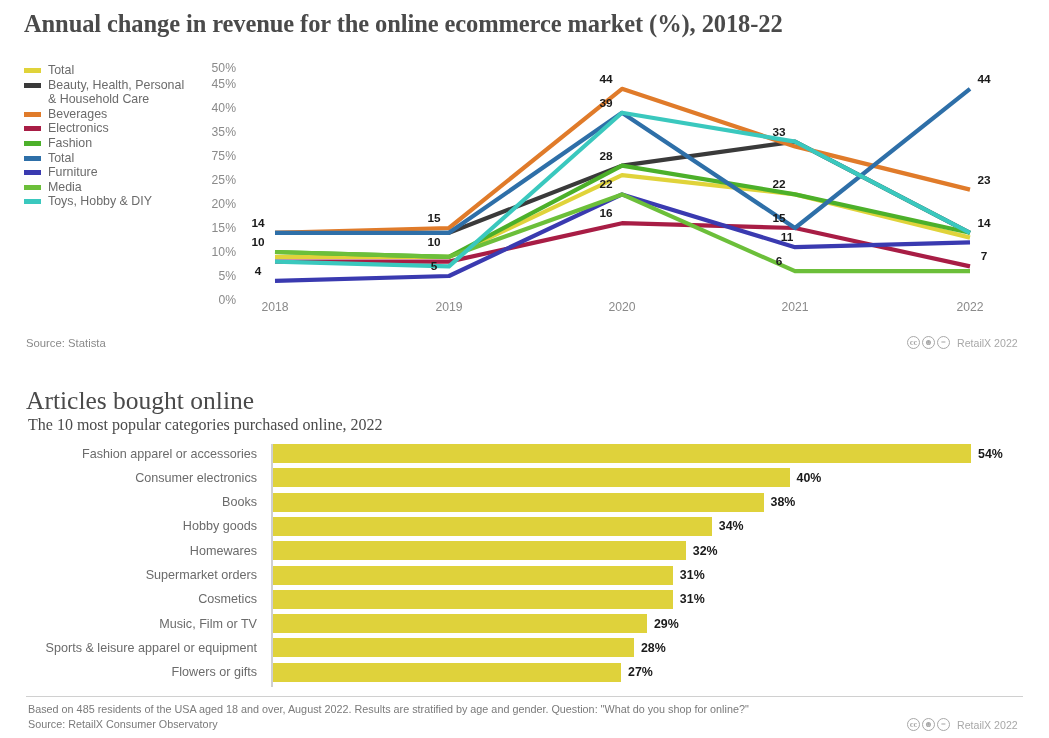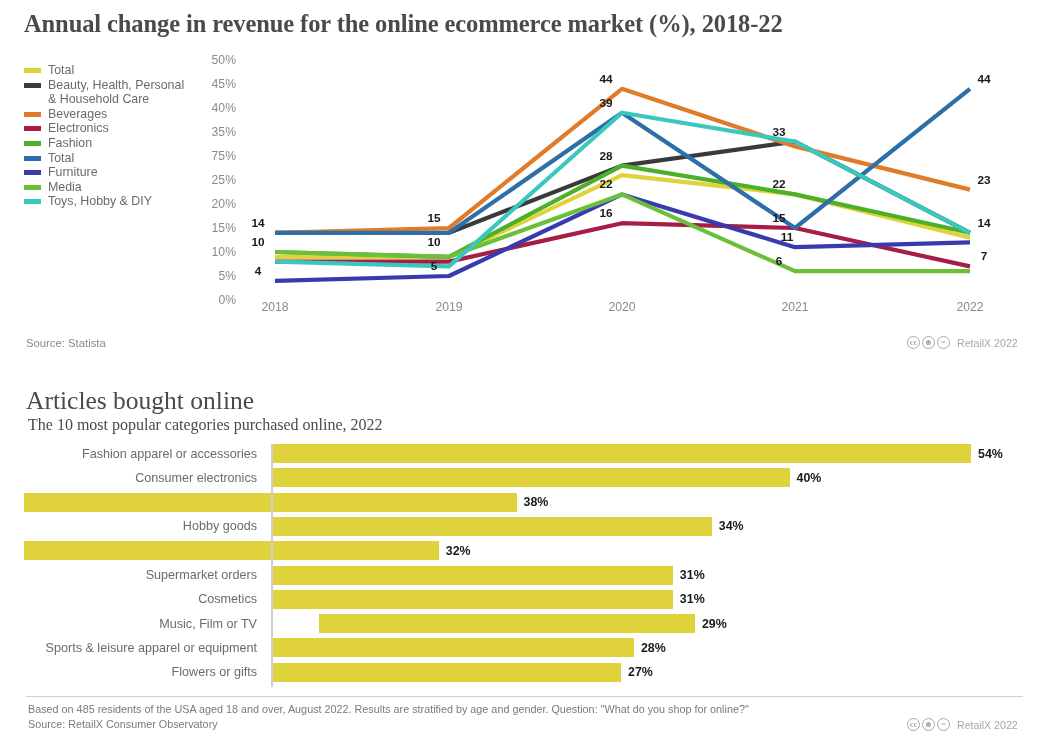--- a/index.html
+++ b/index.html
@@ -157,21 +157,21 @@
       <div class="ytick" style="top: 240px;">0%</div>
       <div class="ytick" style="top: 216px;">5%</div>
       <div class="ytick" style="top: 192px;">10%</div>
       <div class="ytick" style="top: 168px;">15%</div>
       <div class="ytick" style="top: 144px;">20%</div>
       <div class="ytick" style="top: 120px;">25%</div>
       <div class="ytick" style="top: 96px;">75%</div>
       <div class="ytick" style="top: 72px;">35%</div>
       <div class="ytick" style="top: 48px;">40%</div>
       <div class="ytick" style="top: 24px;">45%</div>
-      <div class="ytick" style="top: 0px; padding-left: 47px;">50%</div>
+      <div class="ytick" style="top: 8px; padding-left: 47px;">50%</div>
     </div>
 
   <div class="plot1">
     <svg id="lines" width="790" height="240" viewBox="0 0 790 240">
         <polyline points="35,196.80 209,196.80 382,115.20 555,134.40 730,177.60" fill="none" stroke="#E0D33A" stroke-width="4.2" stroke-linejoin="round" stroke-linecap="butt"></polyline>
         <polyline points="35,172.80 209,172.80 382,105.60 555,81.60 730,172.80" fill="none" stroke="#3A3A3A" stroke-width="4.2" stroke-linejoin="round" stroke-linecap="butt"></polyline>
         <polyline points="35,172.80 209,168.00 382,28.80 555,86.40 730,129.60" fill="none" stroke="#E07B2A" stroke-width="4.2" stroke-linejoin="round" stroke-linecap="butt"></polyline>
         <polyline points="35,201.60 209,201.60 382,163.20 555,168.00 730,206.40" fill="none" stroke="#A81D45" stroke-width="4.2" stroke-linejoin="round" stroke-linecap="butt"></polyline>
         <polyline points="35,192.00 209,196.80 382,105.60 555,134.40 730,172.80" fill="none" stroke="#4CB02A" stroke-width="4.2" stroke-linejoin="round" stroke-linecap="butt"></polyline>
         <polyline points="35,172.80 209,172.80 382,52.80 555,168.00 730,28.80" fill="none" stroke="#2E6FA8" stroke-width="4.2" stroke-linejoin="round" stroke-linecap="butt"></polyline>
@@ -233,53 +233,55 @@
         </div>
       </div>
       <div class="bar-row" style="top: 24.3px;">
         <div class="bar-label">Consumer electronics</div>
         <div class="bar-track">
           <div class="bar-fill" style="width: 518.519px; height: 19px; background: rgb(223, 210, 59);"></div>
           <div class="bar-value" style="left: 525.519px;">40%</div>
         </div>
       </div>
       <div class="bar-row" style="top: 48.6px;">
+        <div class="bar-label">Books</div>
         <div class="bar-track">
           <div class="bar-fill" style="width: 492.593px; height: 19px; background: rgb(223, 210, 59);"></div>
           <div class="bar-value" style="left: 499.593px;">38%</div>
         </div>
       </div>
       <div class="bar-row" style="top: 72.9px;">
         <div class="bar-label">Hobby goods</div>
         <div class="bar-track">
           <div class="bar-fill" style="width: 440.741px; height: 19px; background: rgb(223, 210, 59);"></div>
           <div class="bar-value" style="left: 447.741px;">34%</div>
         </div>
       </div>
       <div class="bar-row" style="top: 97.2px;">
+        <div class="bar-label">Homewares</div>
         <div class="bar-track">
           <div class="bar-fill" style="width: 414.815px; height: 19px; background: rgb(223, 210, 59);"></div>
           <div class="bar-value" style="left: 421.815px;">32%</div>
         </div>
       </div>
       <div class="bar-row" style="top: 121.5px;">
         <div class="bar-label">Supermarket orders</div>
         <div class="bar-track">
           <div class="bar-fill" style="width: 401.852px; height: 19px; background: rgb(223, 210, 59);"></div>
           <div class="bar-value" style="left: 408.852px;">31%</div>
         </div>
       </div>
       <div class="bar-row" style="top: 145.8px;">
         <div class="bar-label">Cosmetics</div>
         <div class="bar-track">
           <div class="bar-fill" style="width: 401.852px; height: 19px; background: rgb(223, 210, 59);"></div>
           <div class="bar-value" style="left: 408.852px;">31%</div>
         </div>
       </div>
-      <div class="bar-row" style="top: 170.1px; gap: 48px;">
+      <div class="bar-row" style="top: 170.1px;">
         <div class="bar-label">Music, Film or TV</div>
         <div class="bar-track">
           <div class="bar-fill" style="width: 375.926px; height: 19px; background: rgb(223, 210, 59);"></div>
           <div class="bar-value" style="left: 382.926px;">29%</div>
         </div>
       </div>
       <div class="bar-row" style="top: 194.4px;">
         <div class="bar-label">Sports &amp; leisure apparel or equipment</div>
         <div class="bar-track">
           <div class="bar-fill" style="width: 362.963px; height: 19px; background: rgb(223, 210, 59);"></div>

